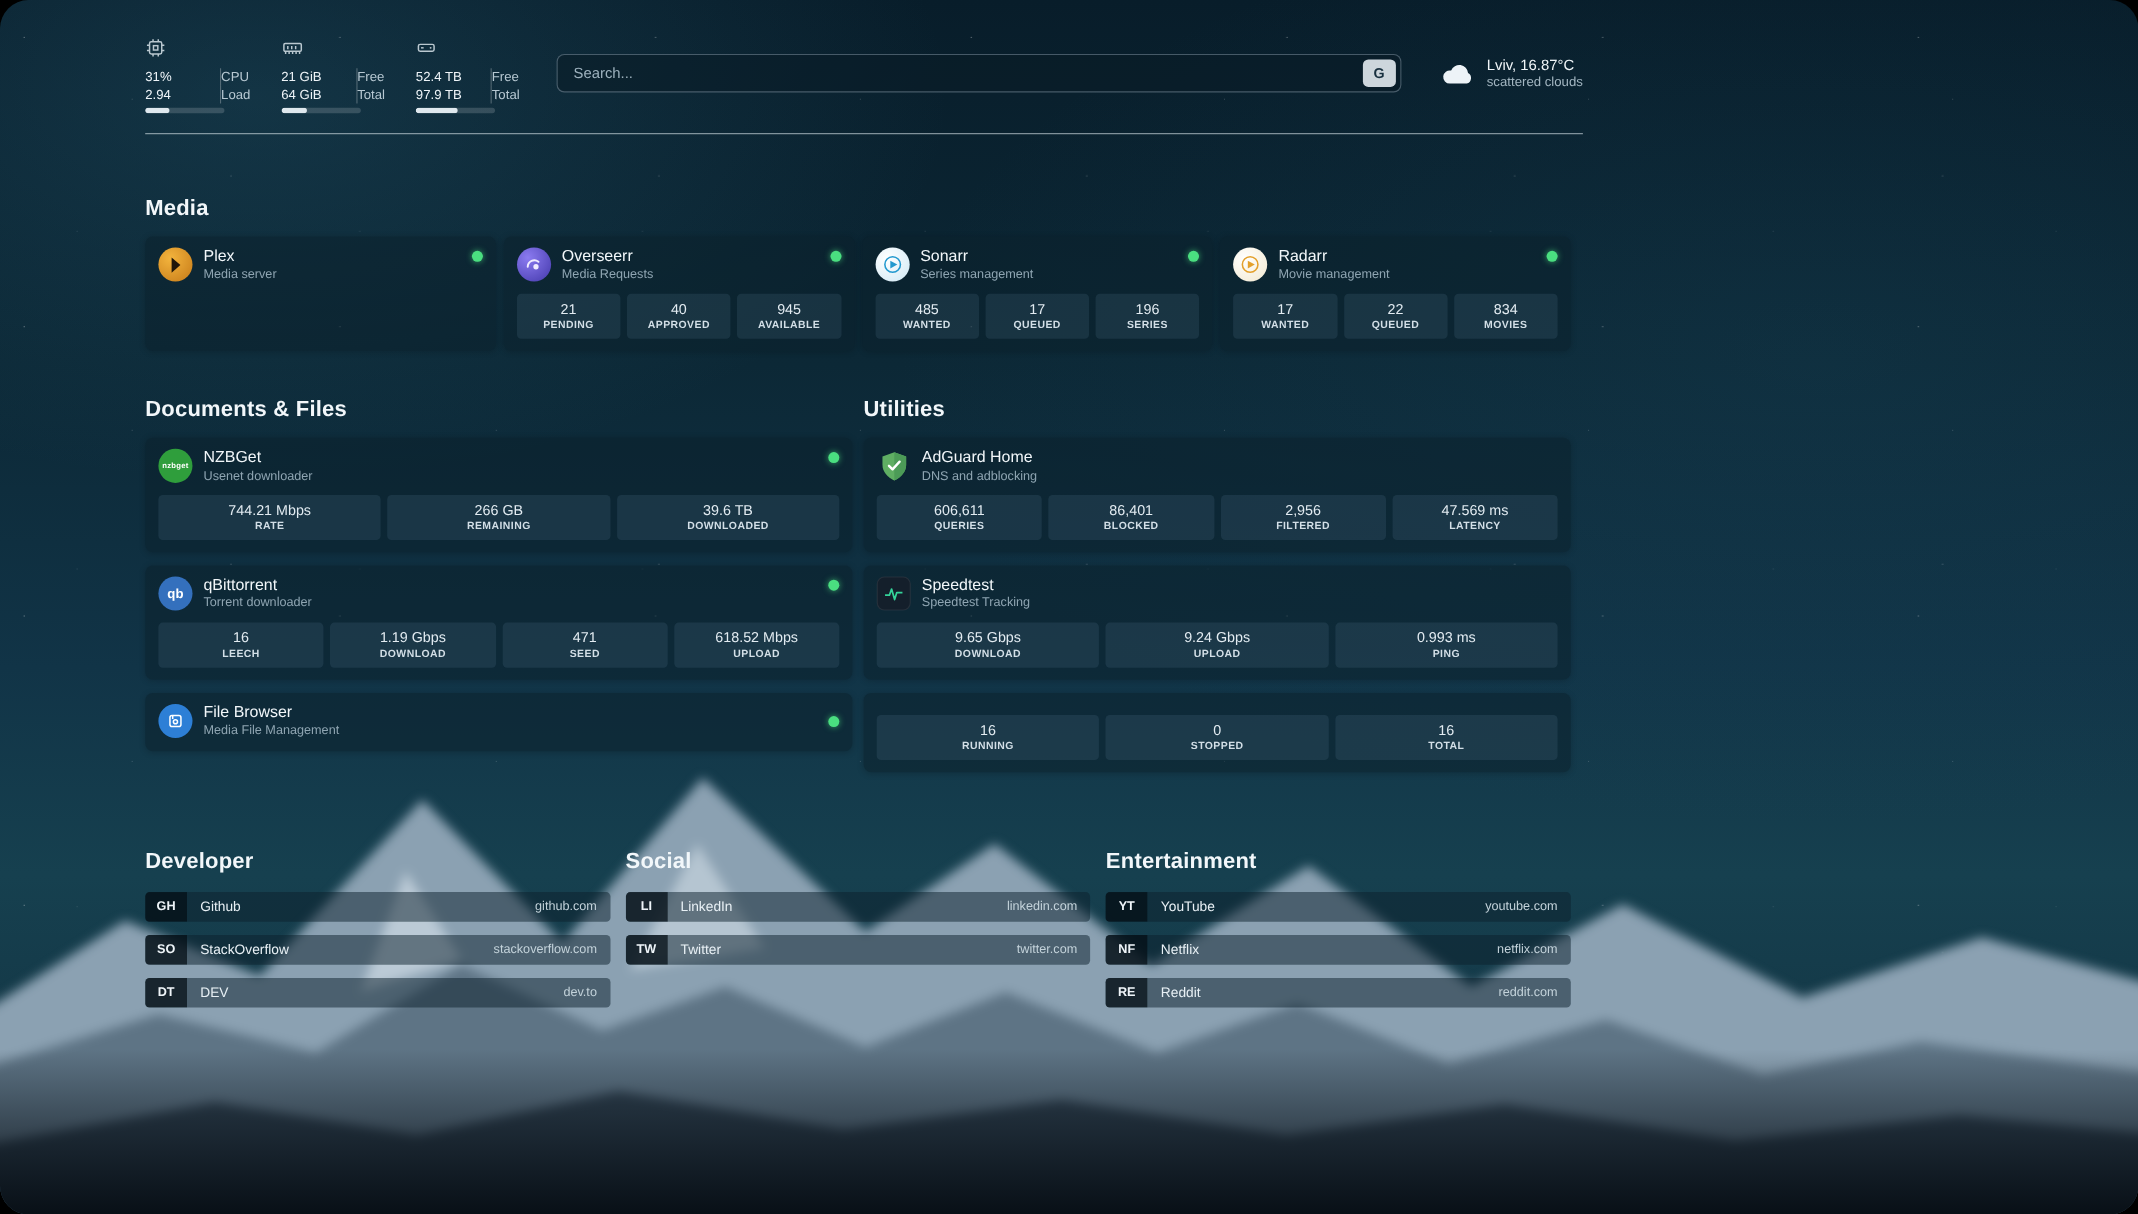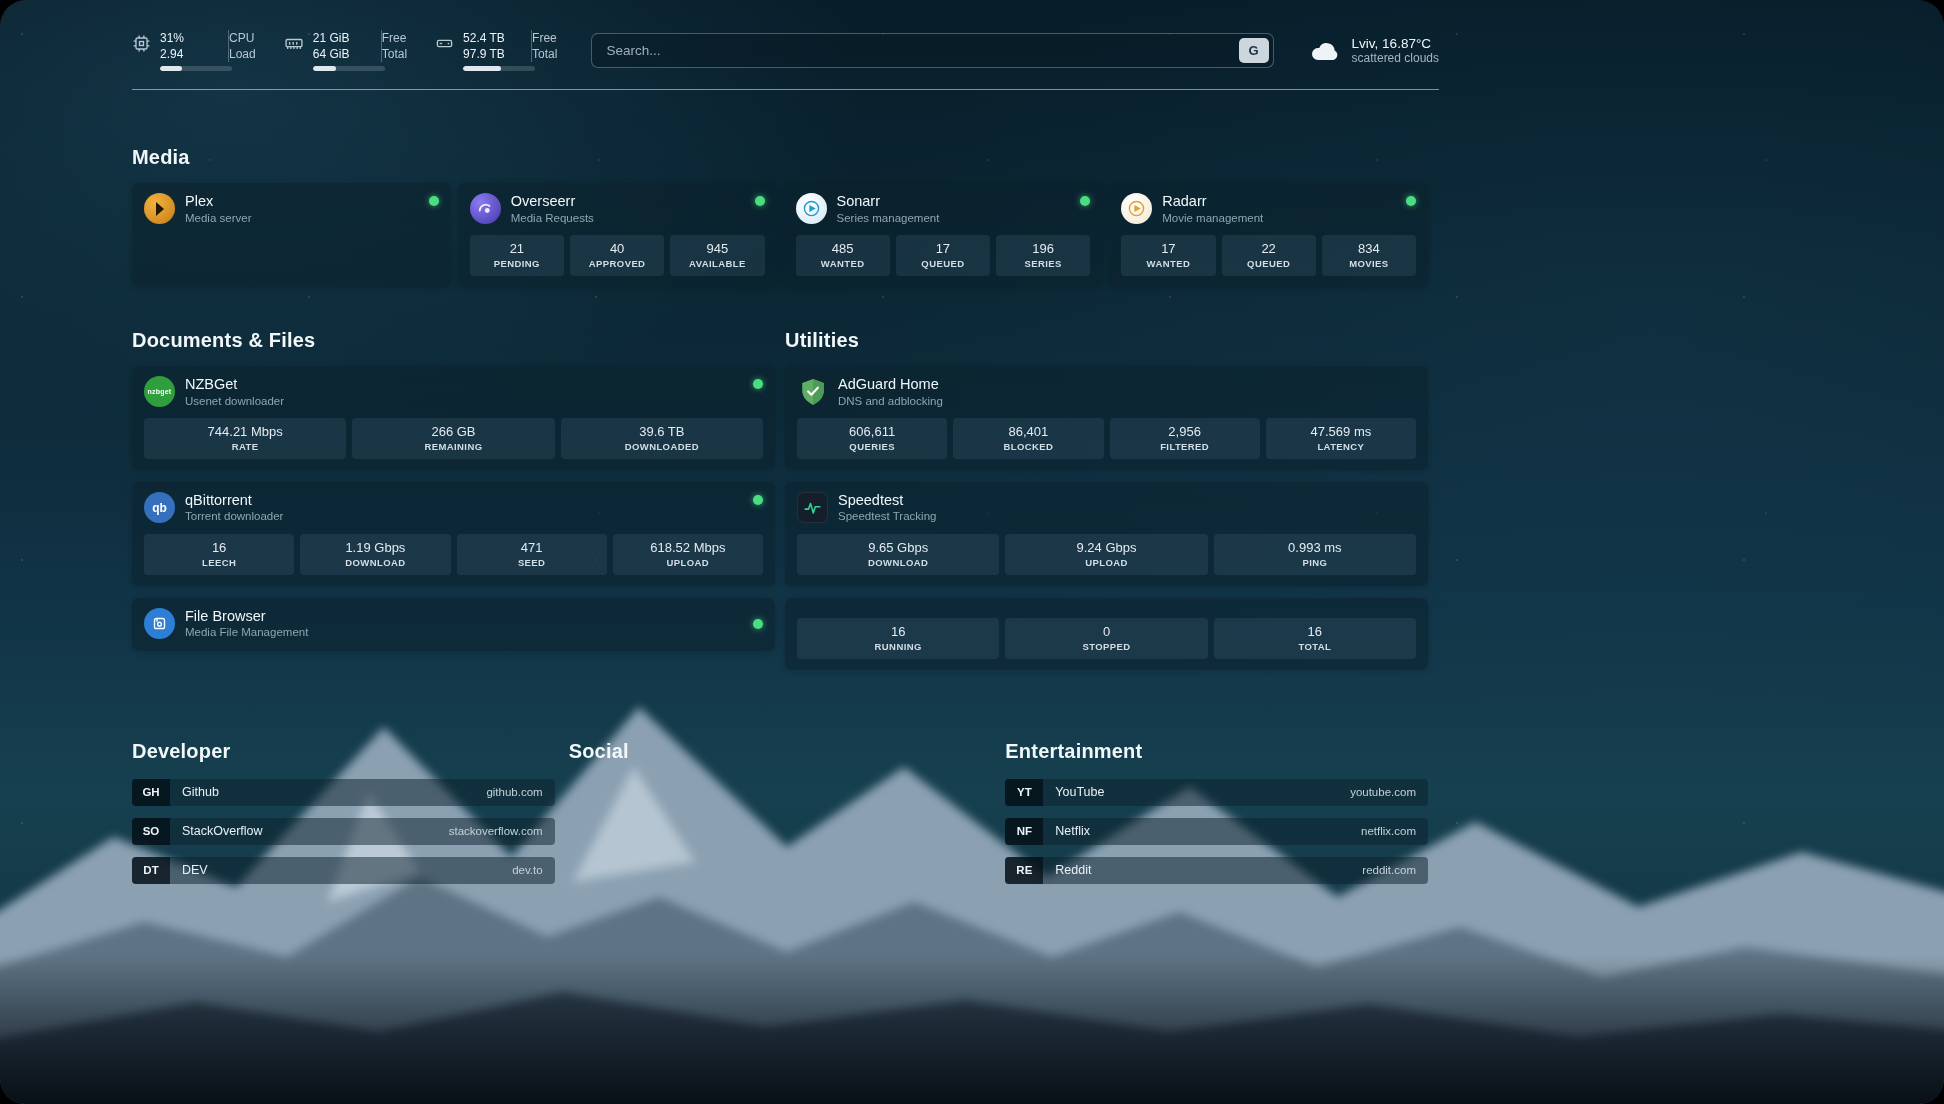--- a/index.html
+++ b/index.html
@@ -22,21 +22,21 @@
       radial-gradient(1.2px 1.2px at 70px 210px, rgba(255,255,255,.5), transparent 60%);
     background-size: 287px 263px, 331px 301px, 389px 353px, 257px 307px; }
   .mountains { position:absolute; left:-1%; bottom:-8px; width:102%; height:440px; filter:blur(5px); }
   .bg-fade { position:absolute; left:0; right:0; bottom:0; height:150px;
     background:linear-gradient(180deg, transparent, rgba(4,10,16,.9)); }
 
   
   .content { position:relative; z-index:2; padding:30px 0 0 132px; width:1460px; }
 
   .topbar { display:flex; align-items:center; width:1307px; gap:28px; }
-  .res { display:flex; align-items:flex-start; gap:9px; }
+  .res { display:flex; align-items:flex-start; gap:9px;flex-direction:column; }
   .res-icon { margin-top:4px; opacity:.9; }
   .res-grid { display:grid; grid-template-columns:auto auto; column-gap:0; font-size:12px; line-height:16px; }
   .rv { color:#eef4f8; min-width:44px; }
   .rl { color:#b7c8d2; border-left:1px solid rgba(255,255,255,.28); padding-left:0; margin-left:24px; }
   .res-bar { margin-top:4px; height:5px; width:72px; border-radius:3px; background:rgba(255,255,255,.16); overflow:hidden; }
   .res-fill { display:block; height:100%; background:#dfe8ee; border-radius:3px; }
 
   .search { position:relative; flex:1; margin:0 6px; }
   .search input { width:100%; height:35px; border-radius:7px; border:1px solid rgba(170,190,205,.38);
     background:rgba(9,28,39,.55); color:#eef4f8; font-size:13.5px; padding:0 46px 0 14px; outline:none;
@@ -507,20 +507,30 @@
         </a>
         <a class="bm">
           <span class="abbr">DT</span>
           <span class="bname">DEV</span>
           <span class="burl">dev.to</span>
         </a>
       </div>
 
       <div class="bcol">
         <h2 class="sec">Social</h2>
+        <a class="bm">
+          <span class="abbr">LI</span>
+          <span class="bname">LinkedIn</span>
+          <span class="burl">linkedin.com</span>
+        </a>
+        <a class="bm">
+          <span class="abbr">TW</span>
+          <span class="bname">Twitter</span>
+          <span class="burl">twitter.com</span>
+        </a>
       </div>
 
       <div class="bcol">
         <h2 class="sec">Entertainment</h2>
         <a class="bm">
           <span class="abbr">YT</span>
           <span class="bname">YouTube</span>
           <span class="burl">youtube.com</span>
         </a>
         <a class="bm">

